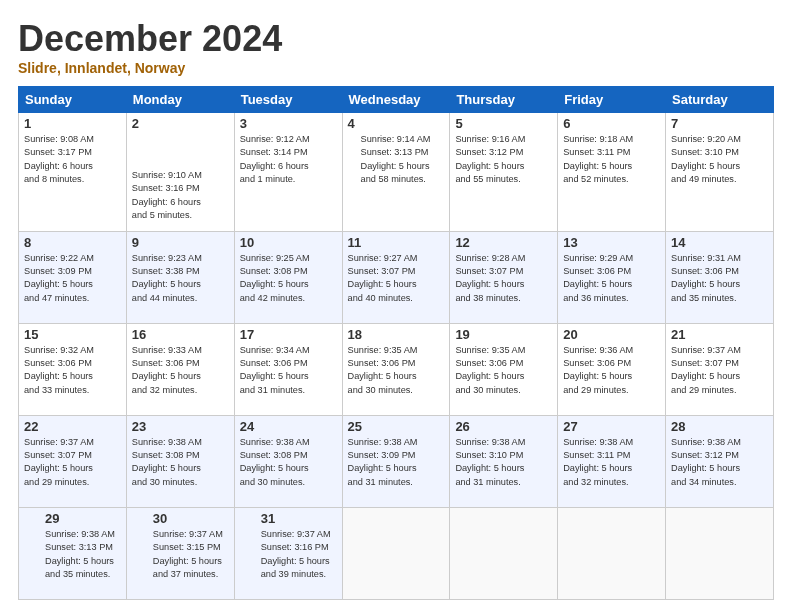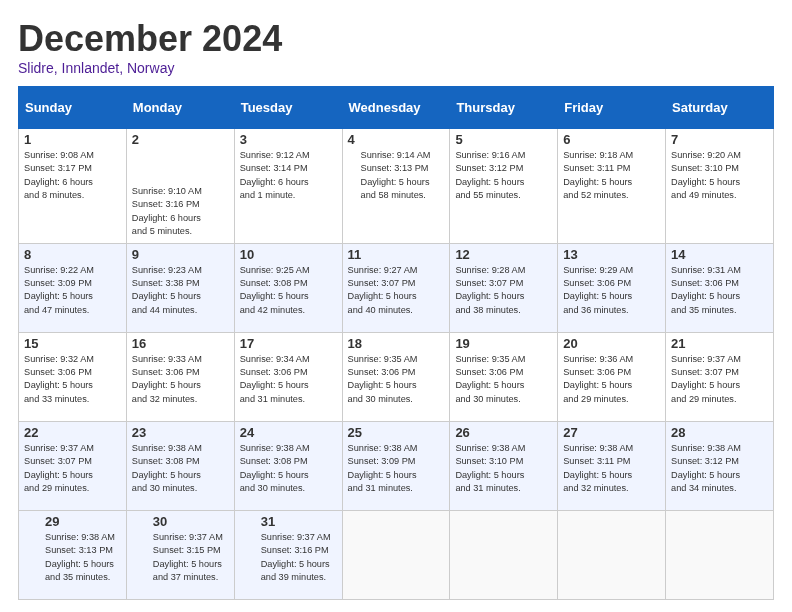--- a/index.html
+++ b/index.html
@@ -26,33 +26,34 @@
     .title-section {
       text-align: left;
     }
     .month-title {
       font-size: 36px;
       font-weight: bold;
       color: #333;
     }
     .subtitle {
       font-size: 14px;
-      color: #4c1d95;
+      color: #a16207;
+      font-weight: bold;
     }
     .calendar {
       flex: 1;
       border-collapse: collapse;
       width: 100%;
       table-layout: fixed;
     }
     .calendar th {
       background-color: #1565c0;
       color: #fff;
       text-align: left;
-      padding: 13px 6px;
+      padding: 5px 6px;
       font-size: 13px;
       font-weight: bold;
       border: 1px solid #1565c0;
     }
     .calendar td {
       vertical-align: top;
       border: 1px solid #ccc;
       padding: 3px 5px;
       font-size: 9.5px;
       color: #333;

